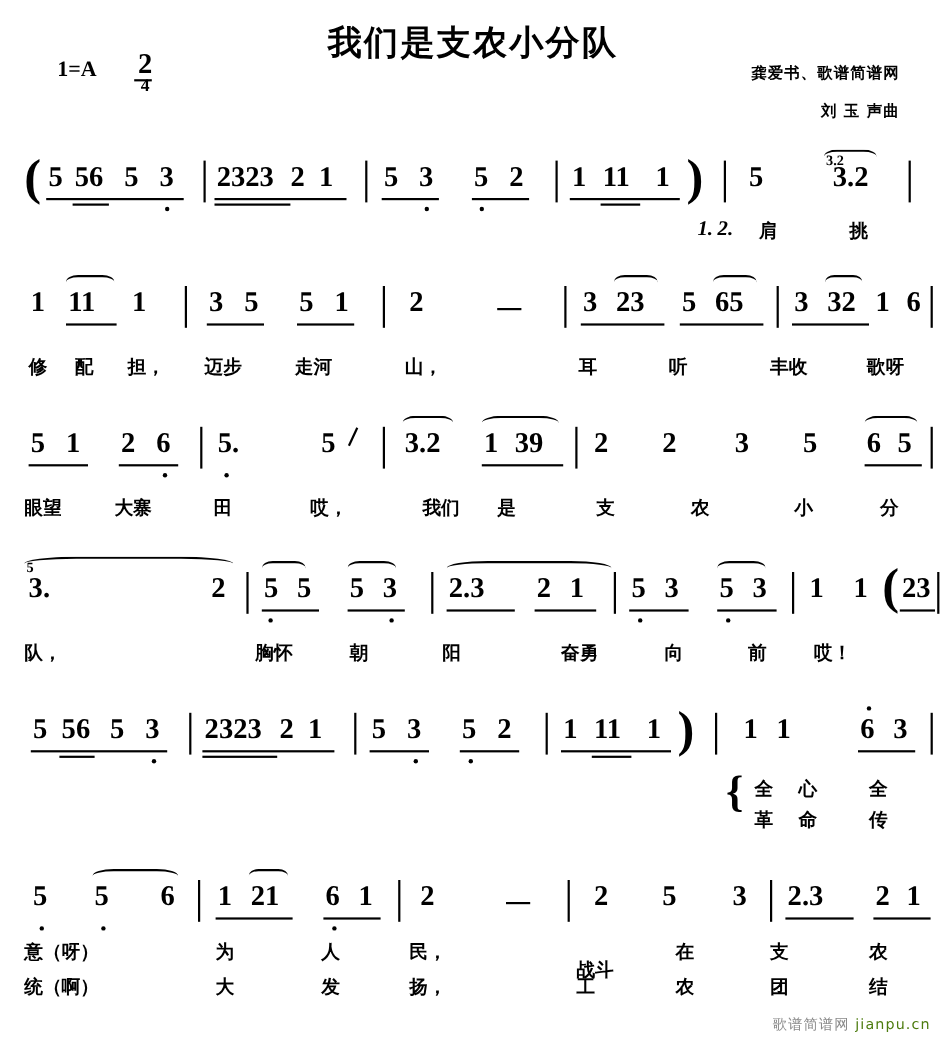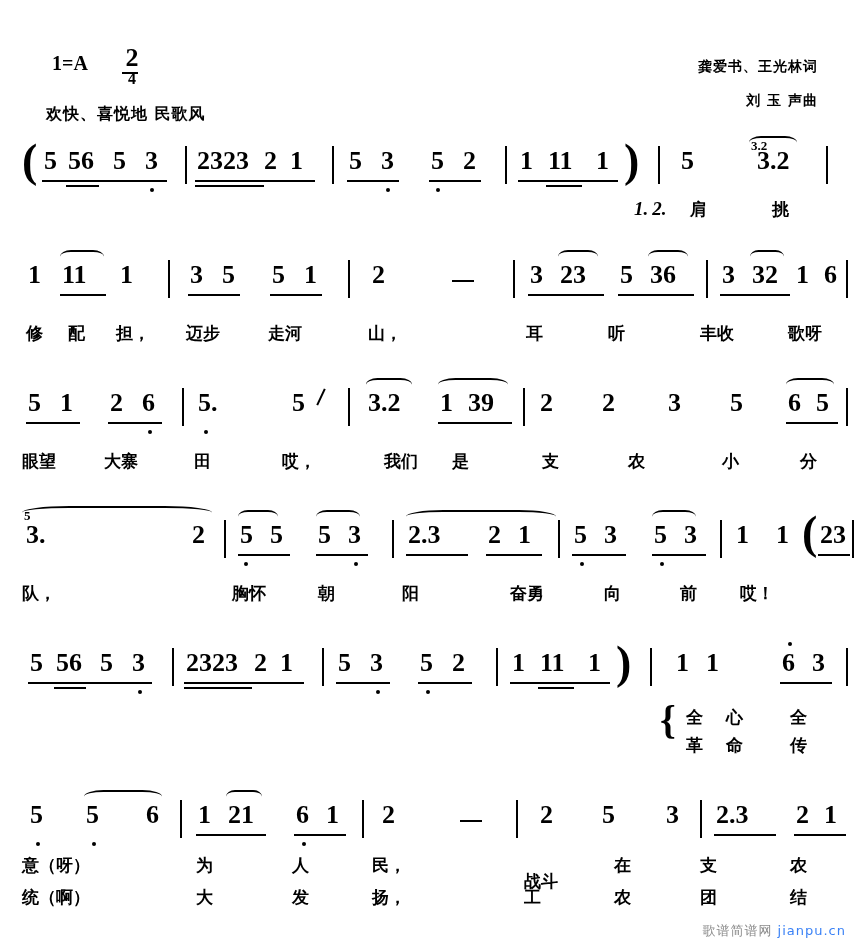--- a/index.html
+++ b/index.html
@@ -75,21 +75,21 @@
   .credit.l2 { top: 92px; }
   .watermark {
     position: absolute;
     right: 14px;
     bottom: 8px;
     font-family: "DejaVu Sans", sans-serif;
     font-size: 13px;
     color: #8a8a8a;
     letter-spacing: 1px;
   }
-  .watermark .red { color: #3b82f6; }
+  .watermark .red { color: #4d7c0f; }
 
   
   .system { position: absolute; left: 0; width: 860px; }
   .notes {
     position: absolute;
     left: 0;
     width: 860px;
     height: 52px;
     font-family: "Liberation Serif", serif;
     font-size: 25px;
@@ -119,31 +119,31 @@
   .brace { position: absolute; font-size: 40px; font-family: "Liberation Serif", serif; }
   .lyr { position: absolute; white-space: nowrap; }
   .grace { position: absolute; font-size: 13px; font-family: "Liberation Serif", serif; font-weight: bold; }
   .slash { position: absolute; width: 2px; height: 18px; background: #000; transform: rotate(25deg); }
 </style>
 </head>
 <body>
 
 <div class="page">
 
+  <div class="title">我们是支农小分队</div>
 
   <div class="keysig">
     <span>1=</span><span>A</span>
   </div>
   <div class="meter">
     <span class="num">2</span>
     <span class="bar"></span>
     <span class="den">4</span>
   </div>
-  <div class="tempo">欢快、喜悦地  民歌风</div>
-  <div class="credit l1">龚爱书、王光林词</div>
+  <div class="credit l1">龚爱书、歌谱简谱网</div>
   <div class="credit l2">刘  玉  声曲</div>
 
   <div class="system" style="top:140px;">
     <div class="notes">
 
       <span class="paren" style="left:22px; top:-6px;">(</span>
 
       <span class="tok num" style="left:44px; top:8px;">5</span>
       <span class="tok num" style="left:68px; top:8px;">56</span>
       <span class="tok num" style="left:113px; top:8px;">5</span>
@@ -207,21 +207,21 @@
       <span class="under1" style="left:270px; top:44px; width:52px;"></span>
       <span class="bar" style="left:348px; top:10px; height:38px;"></span>
       <span class="tok num" style="left:372px; top:12px;">2</span>
       <span class="dash" style="left:452px; top:30px; width:22px;"></span>
       <span class="bar" style="left:513px; top:10px; height:38px;"></span>
       <span class="tok num" style="left:530px; top:12px;">3</span>
       <span class="tok num" style="left:560px; top:12px;">23</span>
       <span class="slur" style="left:558px; top:0px; width:40px;"></span>
       <span class="under1" style="left:528px; top:44px; width:76px;"></span>
       <span class="tok num" style="left:620px; top:12px;">5</span>
-      <span class="tok num" style="left:650px; top:12px;">36</span>
+      <span class="tok num" style="left:650px; top:12px;">65</span>
       <span class="slur" style="left:648px; top:0px; width:40px;"></span>
       <span class="under1" style="left:618px; top:44px; width:76px;"></span>
       <span class="bar" style="left:706px; top:10px; height:38px;"></span>
       <span class="tok num" style="left:722px; top:12px;">3</span>
       <span class="tok num" style="left:752px; top:12px;">32</span>
       <span class="slur" style="left:750px; top:0px; width:34px;"></span>
       <span class="under1" style="left:720px; top:44px; width:70px;"></span>
       <span class="tok num" style="left:796px; top:12px;">1</span>
       <span class="tok num" style="left:824px; top:12px;">6</span>
       <span class="bar" style="left:846px; top:10px; height:38px;"></span>

